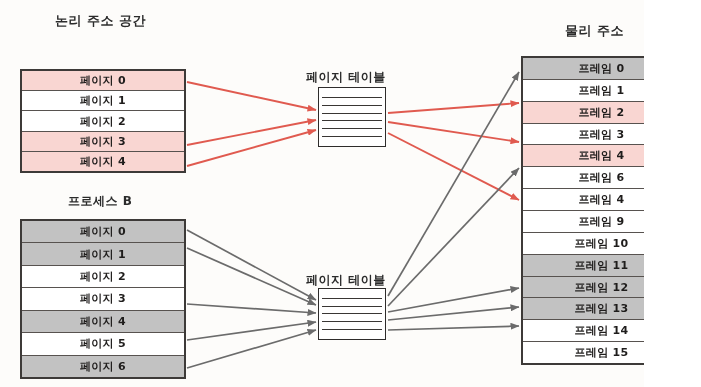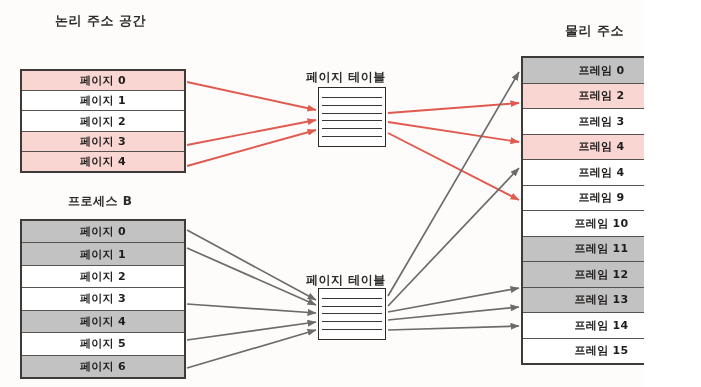--- a/index.html
+++ b/index.html
@@ -155,28 +155,34 @@
       <div class="ptrow"></div>
       <div class="ptrow"></div>
       <div class="ptrow"></div>
       <div class="ptrow"></div>
     </div>
 
   <div class="memtable" id="physical-table" style="left:521px; top:56px; width:161px; height:309px;">
       <div class="memrow fill-gray">
         <span>프레임 0</span>
       </div>
+      <div class="memrow fill-white">
+        <span>프레임 1</span>
+      </div>
       <div class="memrow fill-pink">
         <span>프레임 2</span>
       </div>
       <div class="memrow fill-white">
         <span>프레임 3</span>
       </div>
       <div class="memrow fill-pink">
         <span>프레임 4</span>
+      </div>
+      <div class="memrow fill-white">
+        <span>프레임 6</span>
       </div>
       <div class="memrow fill-white">
         <span>프레임 4</span>
       </div>
       <div class="memrow fill-white">
         <span>프레임 9</span>
       </div>
       <div class="memrow fill-white">
         <span>프레임 10</span>
       </div>

